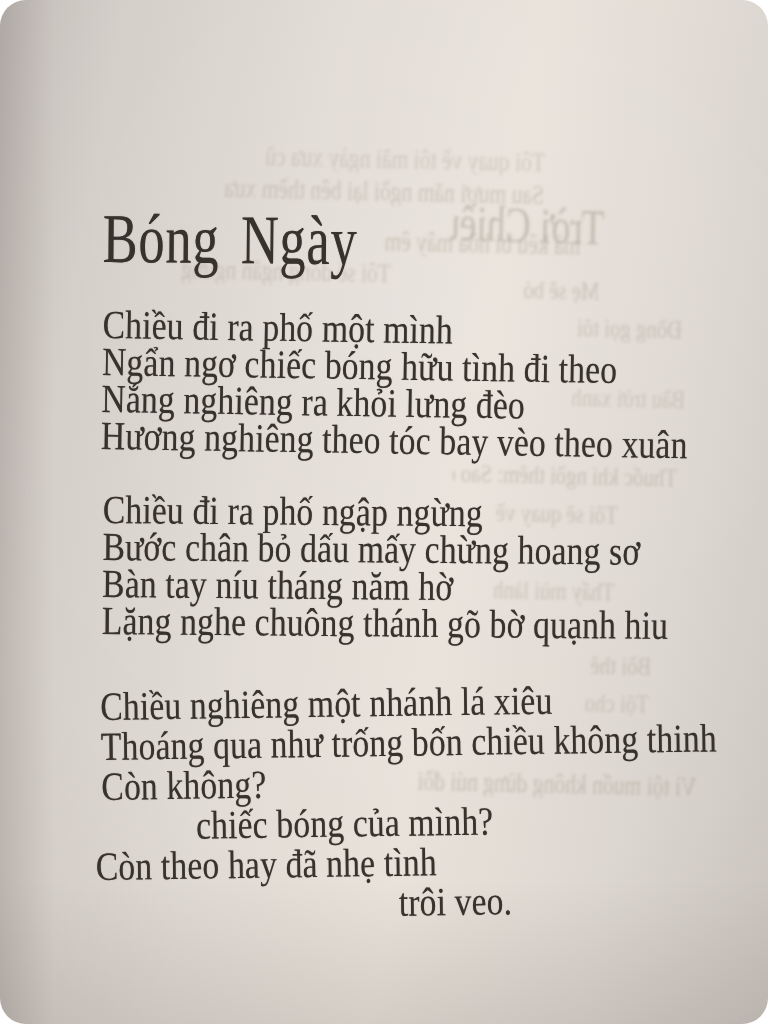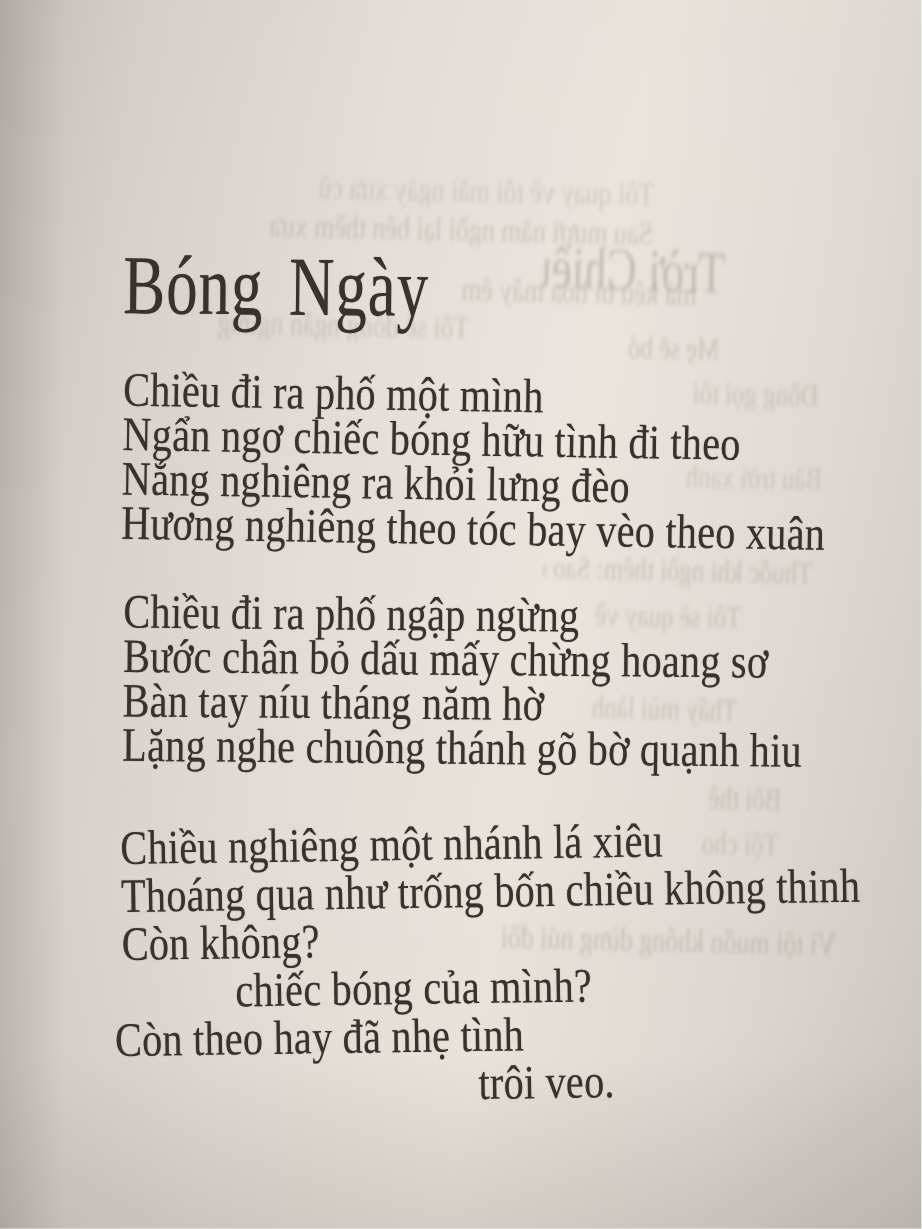--- a/index.html
+++ b/index.html
@@ -13,20 +13,21 @@
     background:
       radial-gradient(150% 125% at 58% 30%,
         rgba(255,255,255,0.10) 0%,
         rgba(150,140,130,0.00) 45%,
         rgba(78,70,62,0.16) 100%),
       linear-gradient(90deg, rgba(75,67,62,0.16) 0%, rgba(75,67,62,0) 7%),
       linear-gradient(0deg, rgba(75,67,62,0.10) 0%, rgba(75,67,62,0) 14%),
       linear-gradient(100deg,
         #c2bcb8 0%, #d4cec8 13%, #e1dbd5 36%,
         #e8e2da 58%, #ddd7d1 80%, #cdc7c1 100%);
+    border-radius: 26px;
   }
   
   .ghost{
     position:absolute;white-space:nowrap;overflow:hidden;
     color:#a39889;filter:blur(1.8px);
     transform:scale(-0.8,1) rotate(-1deg);
     font-size:27px;line-height:1;
   }
   .g0{left:185px;top:146px;width:400px;opacity:.34;}
   .g1{left:130px;top:178px;width:460px;opacity:.40;}

